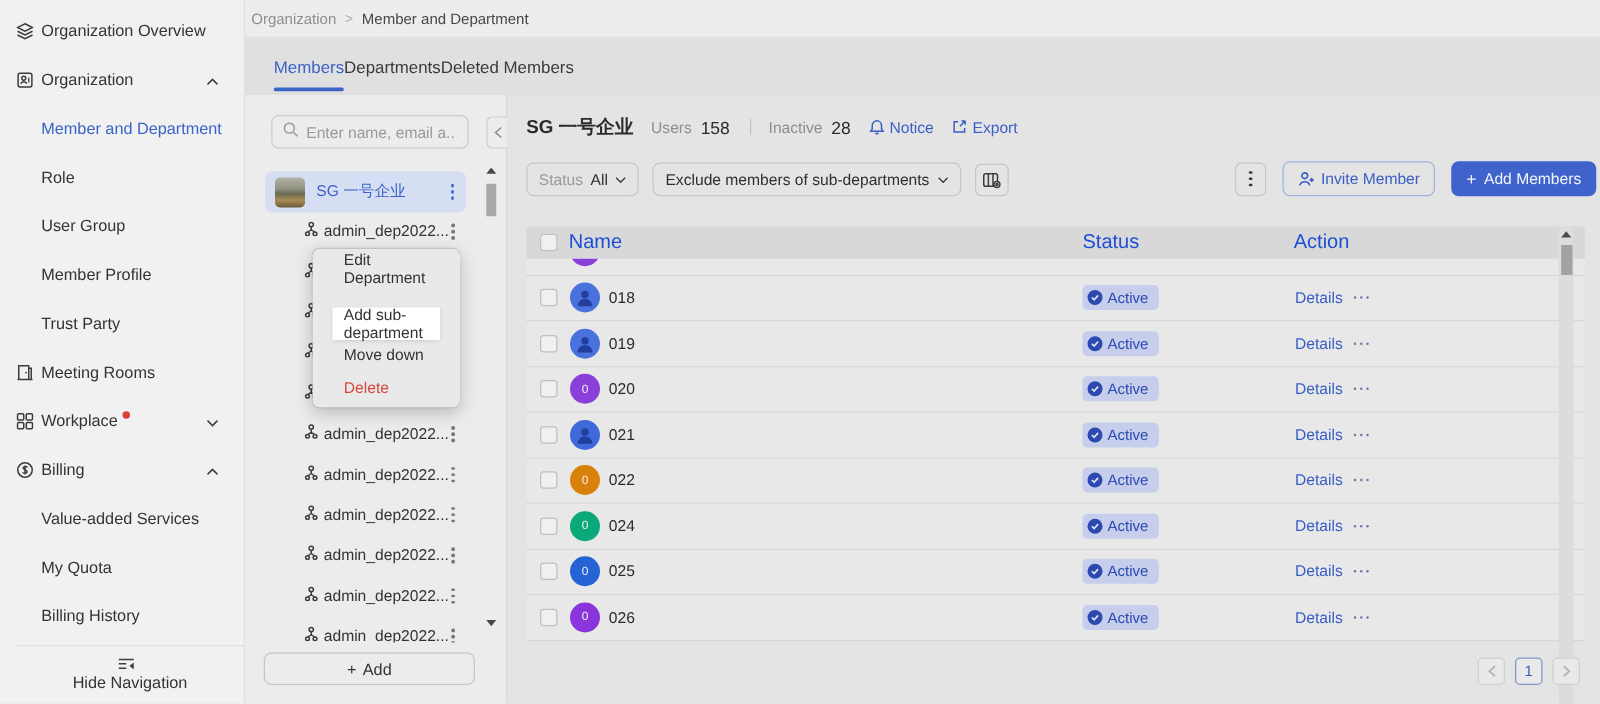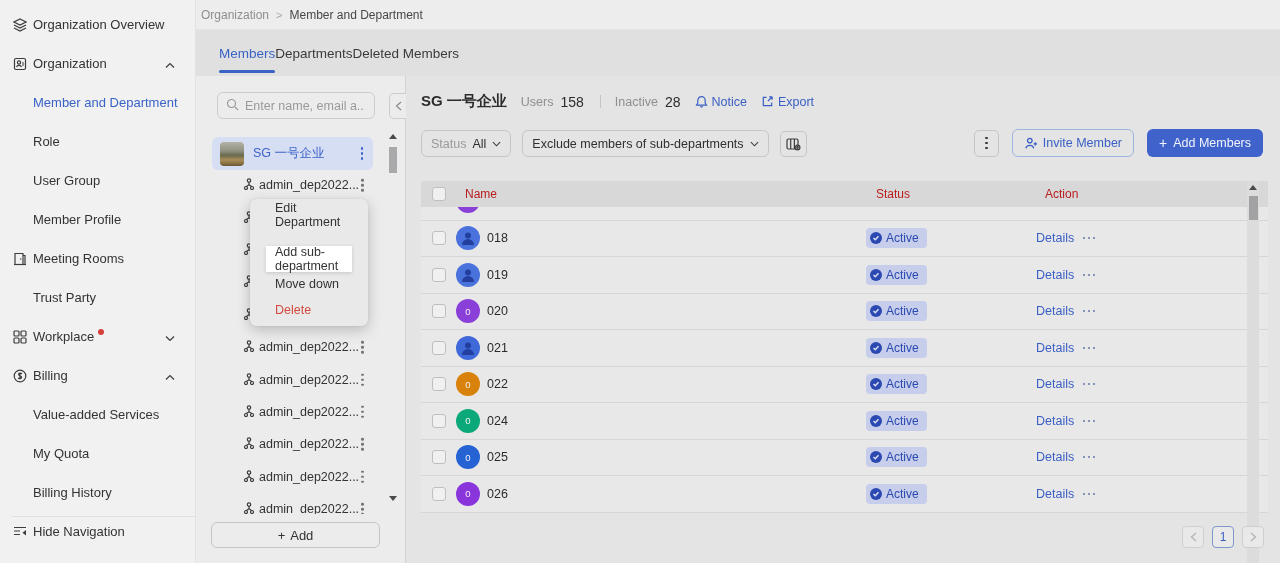--- a/index.html
+++ b/index.html
@@ -10,21 +10,21 @@
   
   .sidebar { position:absolute; left:0; top:0; width:196px; height:563px; background:#f1f1f2; border-right:1px solid #e2e2e3; }
   .nav-list { position:absolute; top:5px; left:0; right:0; }
   .nav-item { position:relative; height:39px; display:flex; align-items:center; padding-left:13px; font-size:13px; color:#33333 5; cursor:pointer; color:#333335; }
   .nav-item .ic { width:14px; height:14px; margin-right:6px; display:flex; align-items:center; justify-content:center; }
   .nav-item.sub { padding-left:33px; }
   .nav-item.active { color:#3a63c6; }
   .nav-item .chev { position:absolute; right:20px; top:50%; transform:translateY(-50%); }
   .red-dot { width:6px; height:6px; border-radius:50%; background:#d5413a; margin-left:4px; margin-bottom:10px; }
   .side-divider { position:absolute; left:12px; right:0; top:516px; height:1px; background:#e0e0e1; }
-  .hide-nav { position:absolute; left:0; right:0; top:524px; height:36px; display:flex; padding-left:13px; font-size:13px; color:#333335; cursor:pointer; }
+  .hide-nav { position:absolute; left:0; right:0; top:524px; height:36px; display:flex; align-items:center; padding-left:13px; font-size:13px; color:#333335; cursor:pointer;flex-direction:column; }
   .hide-nav .ic { width:14px; height:14px; margin-right:6px; }
   svg.sicon { stroke:#3c3c3e; fill:none; stroke-width:1.2; }
 
   
   .crumbbar { position:absolute; left:196px; top:0; width:1084px; height:30px; background:#ededee; display:flex; align-items:center; padding-left:5px; font-size:12px; border-bottom:1px solid #e4e4e5;}
   .crumb-gray { color:#8e8e90; cursor:pointer; }
   .crumb-sep { color:#a6a6a8; margin:0 7px; font-size:11px; }
   .crumb-cur { color:#474749; }
   .tabbar { position:absolute; left:196px; top:30px; width:1084px; height:46px; background:#e0e0e1; display:flex; align-items:center; padding-left:23px; }
   .tab { position:relative; font-size:13.5px; color:#3a3a3c; height:46px; display:flex; align-items:center; cursor:pointer; }
@@ -68,31 +68,31 @@
   .mh-divider { width:1px; height:13px; background:#c4c4c6; margin:0 14px 0 16px; }
   .mh-link { display:flex; align-items:center; gap:4px; font-size:12.5px; color:#3a5fc4; margin-left:14px; cursor:pointer; }
   svg.blicon { stroke:#3a5fc4; fill:none; stroke-width:1.3; }
 
   .toolbar-left { position:absolute; left:15px; top:54px; display:flex; gap:11px; }
   .select { height:27px; border:1px solid #c6c6c8; border-radius:6px; display:flex; align-items:center; padding:0 9px; gap:6px; font-size:12.5px; cursor:pointer; }
   .select .slabel { color:#9a9a9c; }
   .select .sval { color:#2f2f31; }
   .icon-btn { height:26px; border:1px solid #c6c6c8; border-radius:5px; display:flex; align-items:center; justify-content:center; cursor:pointer; }
   .col-btn { width:27px; margin-top:0.5px; }
-  .toolbar-right { position:absolute; right:17px; top:53px; display:flex; align-items:center; gap:13px; }
+  .toolbar-right { position:absolute; right:3px; top:53px; display:flex; align-items:center; gap:13px; }
   .kebab-btn { width:25px; height:27px; }
   .btn-outline { height:28px; padding:0 11px; border:1px solid #9fb4dd; border-radius:6px; color:#3a5fc4; font-size:12.5px; display:flex; align-items:center; gap:5px; cursor:pointer; background:transparent; }
   .btn-primary { height:28px; padding:0 12px; border-radius:6px; background:#3f63cb; color:#f2f4fb; font-size:12.5px; display:flex; align-items:center; gap:6px; cursor:pointer; }
   .btn-primary .plus { font-size:14px; line-height:1; }
 
   .table { position:absolute; left:15px; top:105px; width:847px; }
   .thead { height:26px; background:#d8d8d9; display:flex; align-items:center; position:relative; border-radius:2px 2px 0 0; }
   .checkbox { width:14px; height:14px; border:1px solid #bfbfc1; border-radius:3px; background:#f0f0f1; cursor:pointer; }
   .thead .checkbox { position:absolute; left:11px; }
-  .th { font-size:12px; color:#b91c1c; position:absolute;margin-left:10px; }
+  .th { font-size:16px; color:#1d4ed8; position:absolute; }
   .th.name { left:34px; } .th.status { left:445px; } .th.action { left:614px; }
   .partial-row { position:relative; height:13.5px; background:#e8e8e9; border-bottom:1px solid #d6d6d7; overflow:hidden; }
   .partial-avatar { position:absolute; left:35px; top:-18px; width:24px; height:24px; border-radius:50%; }
   .trow { position:relative; height:36.5px; background:#e8e8e9; border-bottom:1px solid #d6d6d7; display:flex; align-items:center; }
   .trow .checkbox { position:absolute; left:11px; }
   .avatar { position:absolute; left:35px; width:24px; height:24px; border-radius:50%; display:flex; align-items:center; justify-content:center; overflow:hidden; }
   .avatar .av-letter { color:#f2f2f4; font-size:9.5px; }
   .rname { position:absolute; left:66px; font-size:12.5px; color:#2b2b2d; }
   .badge { position:absolute; left:445px; height:20px; background:#c6ceec; border-radius:4px; display:flex; align-items:center; padding:0 8px 0 4px; gap:4px; }
   .badge .chk { width:12px; height:12px; border-radius:50%; background:#2b49b0; display:flex; align-items:center; justify-content:center; }
@@ -147,33 +147,33 @@
       </div>
       <div class="nav-item sub">
         <span>Role</span>
       </div>
       <div class="nav-item sub">
         <span>User Group</span>
       </div>
       <div class="nav-item sub">
         <span>Member Profile</span>
       </div>
+      <div class="nav-item sub">
+        <span>Trust Party</span>
+      </div>
       <div class="nav-item">
         <span class="ic">
           <svg class="sicon" width="14" height="14" viewBox="0 0 14 14">
               <path d="M2 12.5 V1.5 h8 v11"></path>
               <path d="M10 3.5 h2 v9"></path>
               <path d="M1 12.5 h12"></path>
               <circle cx="7.8" cy="7" r="0.7" fill="#3c3c3e" stroke="none"></circle>
             </svg>
         </span>
         <span>Meeting Rooms</span>
-      </div>
-      <div class="nav-item sub">
-        <span>Trust Party</span>
       </div>
       <div class="nav-item">
         <span class="ic">
           <svg class="sicon" width="14" height="14" viewBox="0 0 14 14">
               <rect x="1" y="1" width="5" height="5" rx="1"></rect>
               <rect x="8" y="1" width="5" height="5" rx="1"></rect>
               <rect x="1" y="8" width="5" height="5" rx="1"></rect>
               <rect x="8" y="8" width="5" height="5" rx="1"></rect>
             </svg>
         </span>

